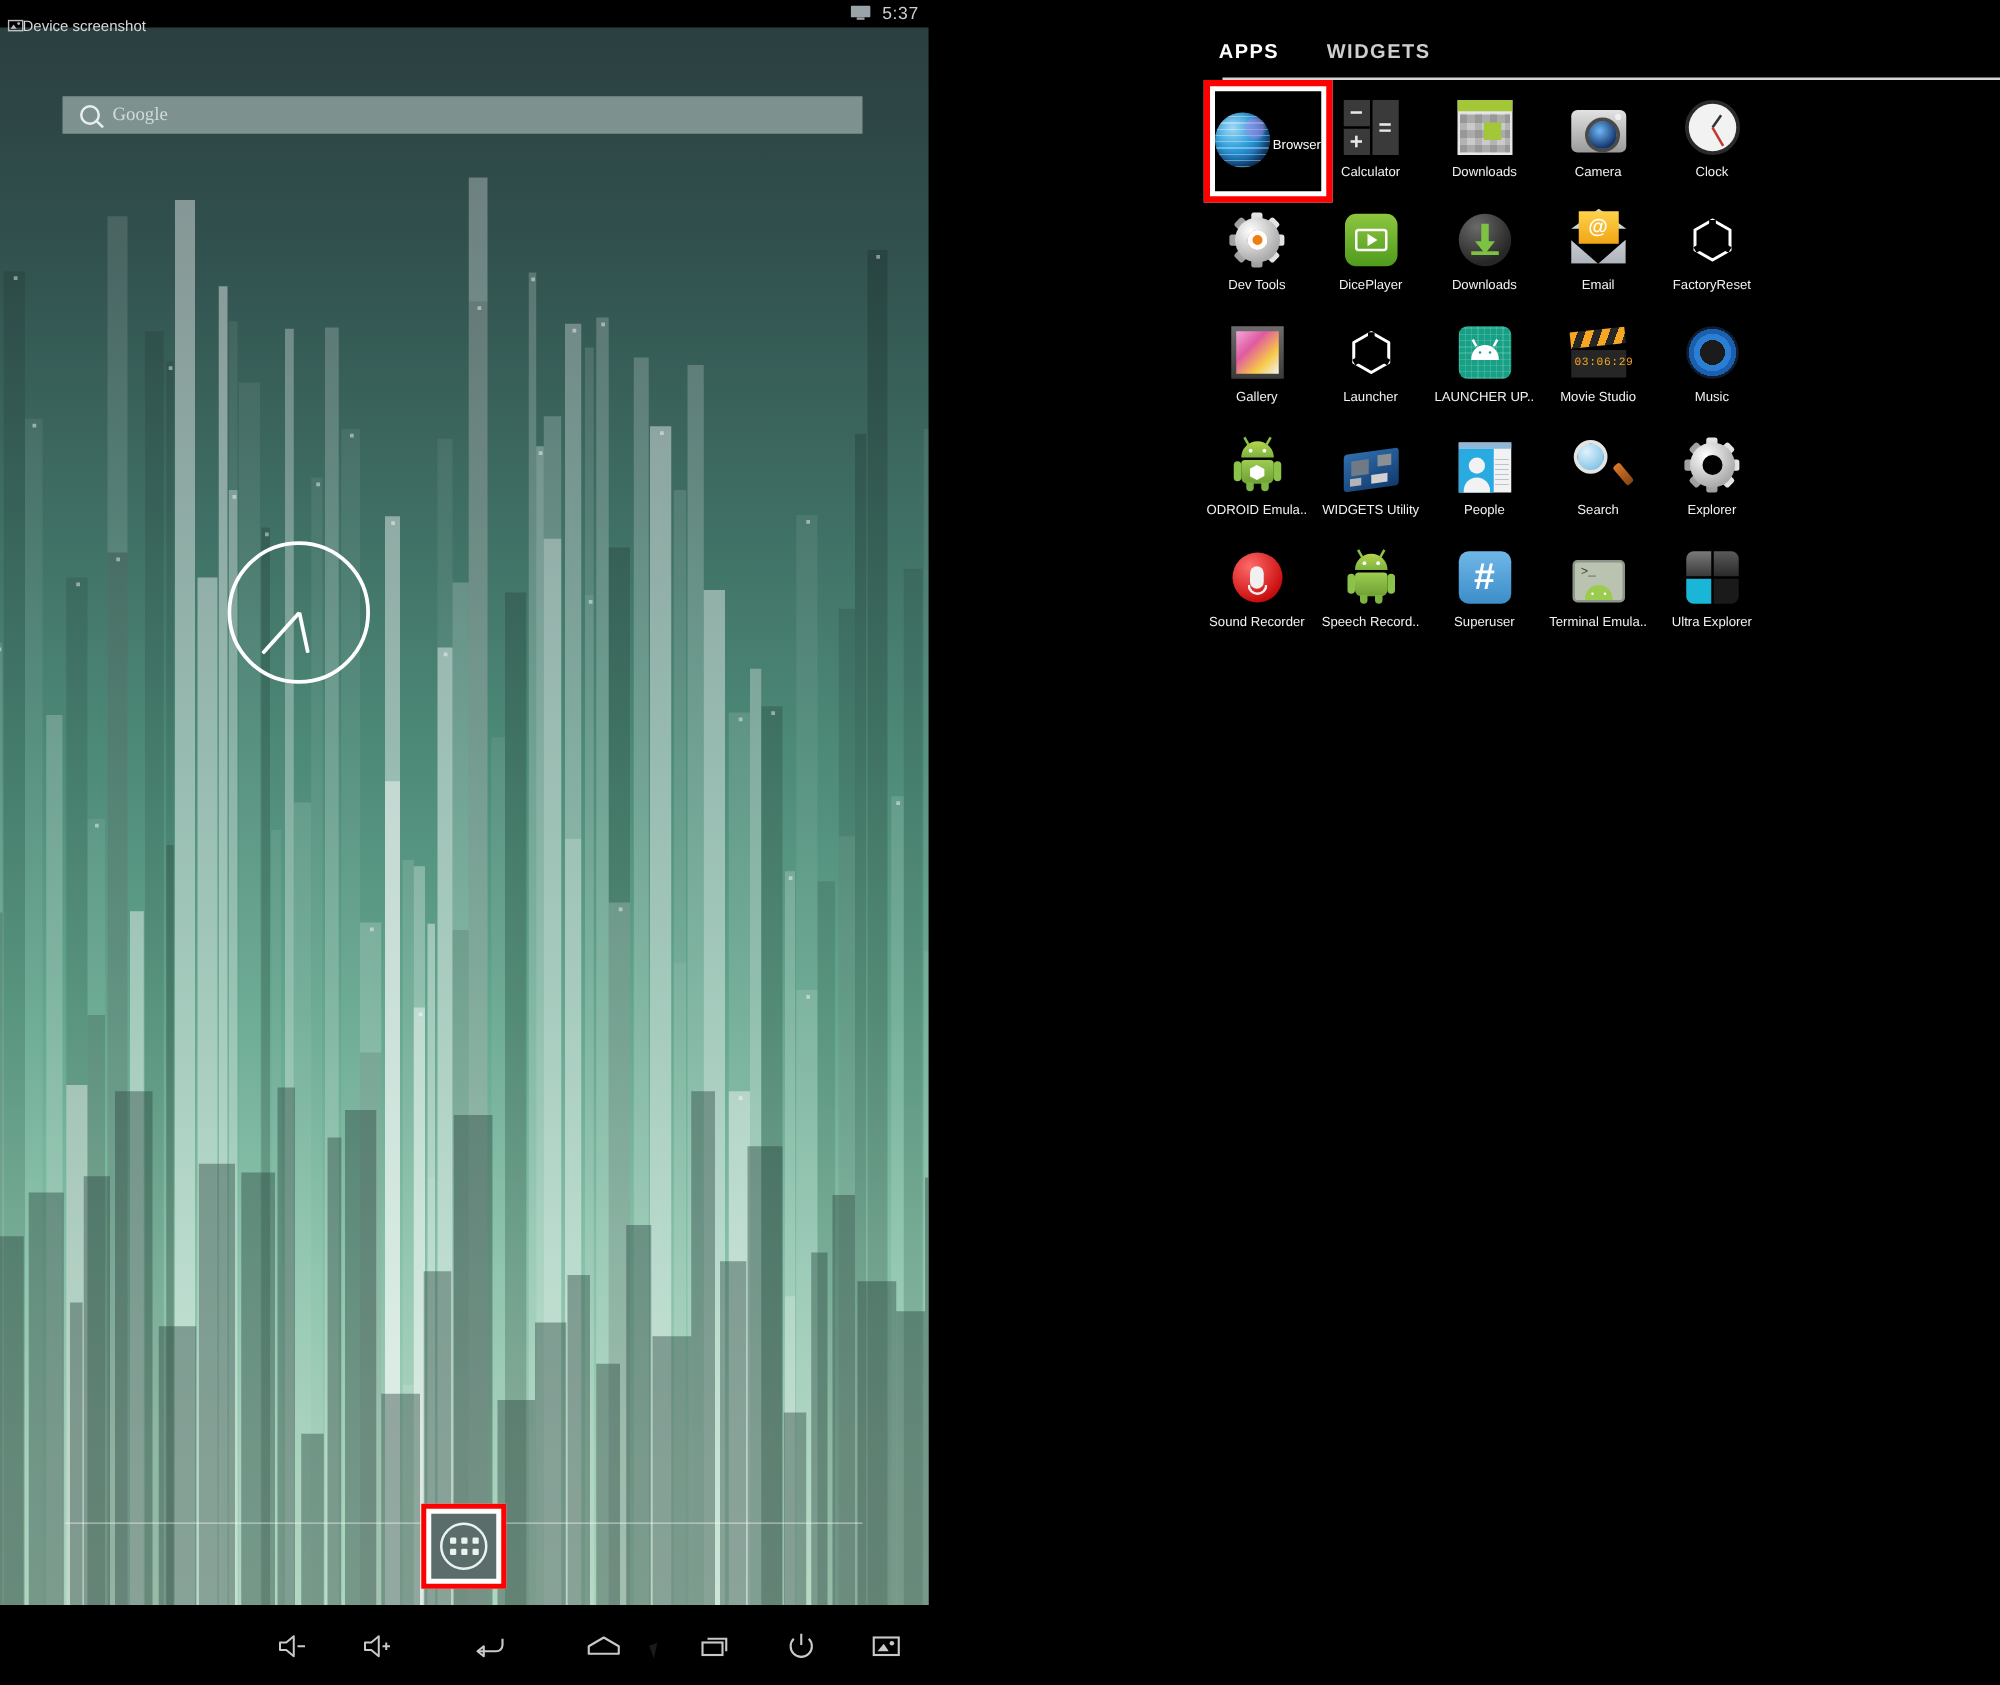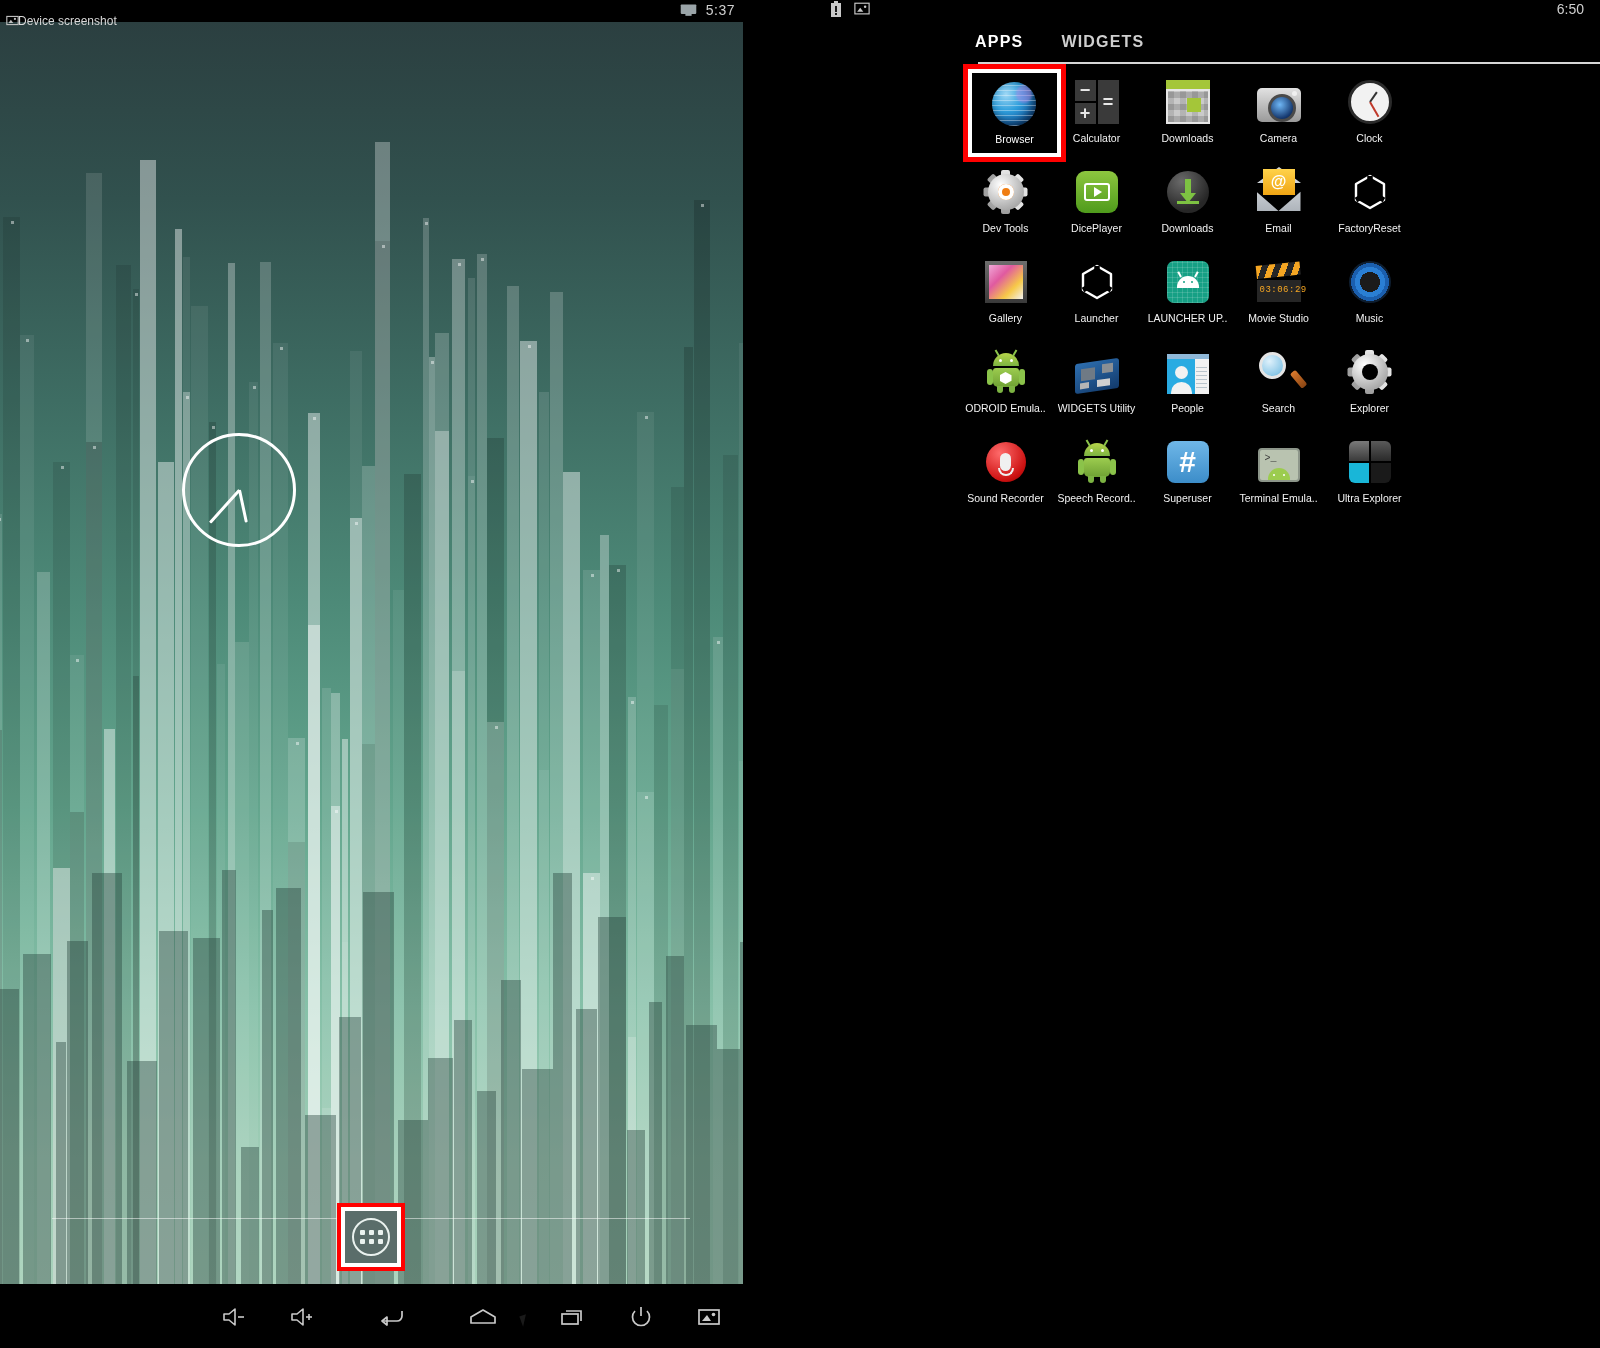--- a/index.html
+++ b/index.html
@@ -109,21 +109,21 @@
   }
   .app { width: 91px; height: 90px; display: flex; flex-direction: column; align-items: center; justify-content: flex-start; padding-top: 8px; position: relative; }
   .app .label { color: #f2f2f2; font-size: 10.5px; margin-top: 6px; text-align: center; width: 90px; overflow: hidden; white-space: nowrap; }
   .app .iconbox { width: 48px; height: 48px; position: relative; display:flex; align-items:center; justify-content:center; }
 
   .app-highlight {
     position: absolute; left: 963px; top: 64px; width: 103px; height: 98px;
     border: 5px solid #ff0000; background: #fff; z-index: 5; box-sizing: border-box;
     padding: 4px;
   }
-  .app-highlight .inner { width: 100%; height: 100%; background: #000; display:flex; flex-direction:column; align-items:center; justify-content:center; }
+  .app-highlight .inner { width: 100%; height: 100%; background: #000; display:flex; flex-direction:row; align-items:center; justify-content:center; }
   .app-highlight .label { color: #fff; font-size: 10.5px; margin-top: 5px; }
 
   
   .ic { width: 46px; height: 46px; position: relative; }
   .globe { width: 44px; height: 44px; border-radius: 50%;
     background: radial-gradient(circle at 32% 28%, #9fd8f5 0%, #2f9fdc 38%, #1560a8 72%, #0d3a70 100%);
     box-shadow: inset -3px -3px 8px rgba(0,0,0,.5);
     position: relative; overflow: hidden; }
   .globe::before { content:""; position:absolute; inset:0; background:
      repeating-linear-gradient(0deg, rgba(255,255,255,.35) 0 1px, transparent 1px 5px);}
@@ -435,20 +435,24 @@
           <div class="bar" style="left: 576px; width: 21px; height: 275.394px; background: rgba(40, 70, 62, 0.42);"></div>
           <div class="bar" style="left: 598px; width: 28px; height: 366.571px; background: rgba(40, 70, 62, 0.42);"></div>
           <div class="bar" style="left: 627px; width: 18px; height: 154.306px; background: rgba(40, 70, 62, 0.42);"></div>
           <div class="bar" style="left: 649px; width: 13px; height: 282.029px; background: rgba(40, 70, 62, 0.42);"></div>
           <div class="bar" style="left: 666px; width: 18px; height: 327.881px; background: rgba(40, 70, 62, 0.42);"></div>
           <div class="bar" style="left: 686px; width: 31px; height: 259.327px; background: rgba(40, 70, 62, 0.42);"></div>
           <div class="bar" style="left: 717px; width: 23px; height: 234.665px; background: rgba(40, 70, 62, 0.42);"></div>
           <div class="bar" style="left: 740px; width: 12px; height: 342.454px; background: rgba(40, 70, 62, 0.42);"></div>
         </div>
 
+      <div class="searchbar">
+        <span class="glass"></span>
+        <span class="ghint">Google</span>
+      </div>
 
       <div class="clock-widget">
         <span class="hand hour"></span>
         <span class="hand minute"></span>
       </div>
 
       <div class="hotseat-line"></div>
     </div>
 
     <div class="drawer-highlight">
@@ -510,36 +514,20 @@
             <path d="M5 14 L10 8 L14 14 Z" fill="#c9c9c9"></path>
             <circle cx="16.5" cy="7.5" r="1.8" fill="#c9c9c9"></circle>
           </svg>
       </div>
     </div>
     <div class="cursor" style="left:521px; top:1315px;"></div>
   </div>
 
   <div class="right-panel">
 
-    <div class="right-statusbar">
-      <div class="rsb-icons">
-        <svg width="12" height="16" viewBox="0 0 12 16">
-          <rect x="4" y="0" width="4" height="2" fill="#c9c9c9"></rect>
-          <rect x="1" y="2" width="10" height="14" fill="#c9c9c9"></rect>
-          <rect x="5" y="5" width="2" height="6" fill="#1a1a1a"></rect>
-          <rect x="5" y="12" width="2" height="2" fill="#1a1a1a"></rect>
-        </svg>
-        <svg width="16" height="14" viewBox="0 0 18 15">
-          <rect x="1" y="1" width="16" height="12" fill="none" stroke="#c9c9c9" stroke-width="1.3"></rect>
-          <path d="M3.5 10.5 L7 6 L10.5 10.5 Z" fill="#c9c9c9"></path>
-          <circle cx="12.5" cy="5" r="1.4" fill="#c9c9c9"></circle>
-        </svg>
-      </div>
-      <span class="rsb-time">6:50</span>
-    </div>
 
     <div class="tabs">
       <div class="tab">APPS</div>
       <div class="tab inactive">WIDGETS</div>
     </div>
     <div class="tab-underline"></div>
 
     <div class="apps-grid" id="apps-grid">
         <div class="app" style="visibility: hidden;">
           <div class="iconbox">

